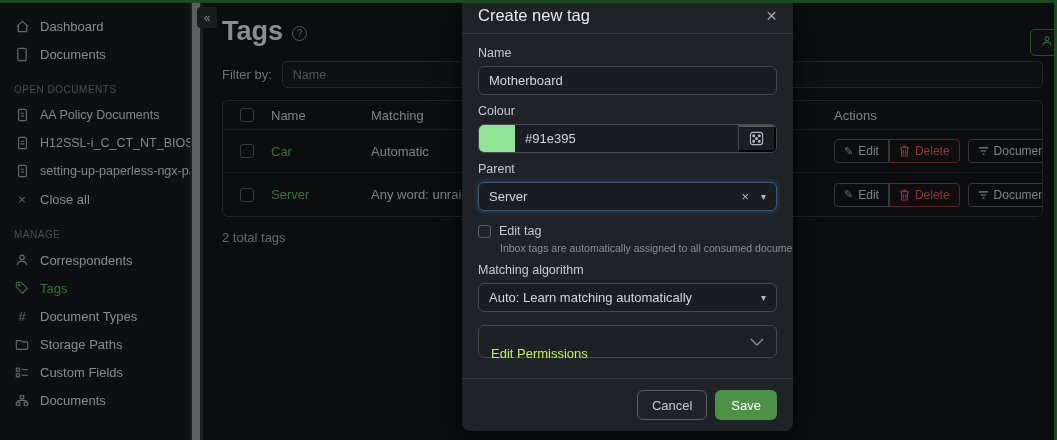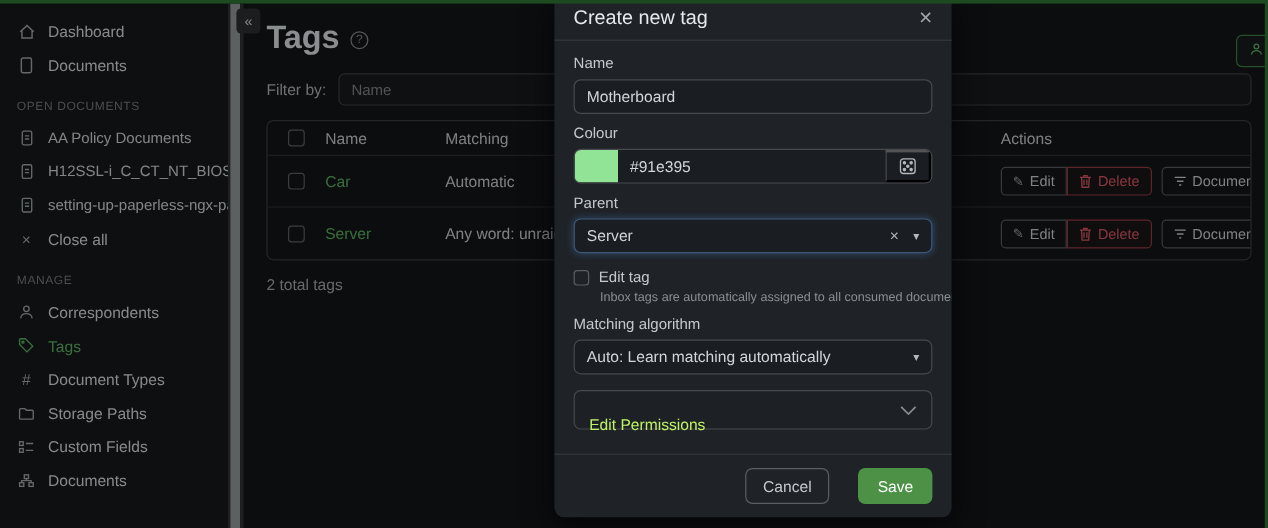--- a/index.html
+++ b/index.html
@@ -82,21 +82,21 @@
   .select .grow { flex:1; }
   .select .clear { color:#b4b8bb; font-size:13px; margin-right:12px; cursor:pointer; }
   .select .caret { color:#b4b8bb; font-size:10px; }
   .check-row { display:flex; align-items:center; gap:8px; margin-top:13px; }
   .check-row .cb { width:13px; height:13px; }
   .check-label { font-size:12.5px; color:#c6c9cc; }
   .hint { margin:4px 0 0 22px; font-size:10.5px; color:#8a8e91; white-space:nowrap; }
   .perm-accordion { margin-top:13px; height:33px; border:1px solid #46494e; border-radius:6px; display:flex;
                     align-items:center; justify-content:space-between; padding:0 12px; cursor:pointer; background:#1d2125; }
   .perm-accordion .lbl { color:#bef264; font-size:13px;margin-top:24px; }
-  .m-foot { border-top:1px solid #34383c; padding:11px 16px; display:flex; justify-content:flex-end; gap:24px; }
+  .m-foot { border-top:1px solid #34383c; padding:11px 16px; display:flex; justify-content:flex-end; gap:8px; }
   .btn-cancel { height:30px; padding:0 14px; background:transparent; border:1px solid #5a5e62; border-radius:6px;
                 color:#c6c9cc; font-size:13px; cursor:pointer; font-family:inherit; }
   .btn-save { height:30px; padding:0 16px; border:none; border-radius:6px; color:#ffffff; font-size:13px; cursor:pointer; font-family:inherit; }
 </style>
 </head>
 <body>
 
 <div class="page">
 
   <nav class="sidebar">

